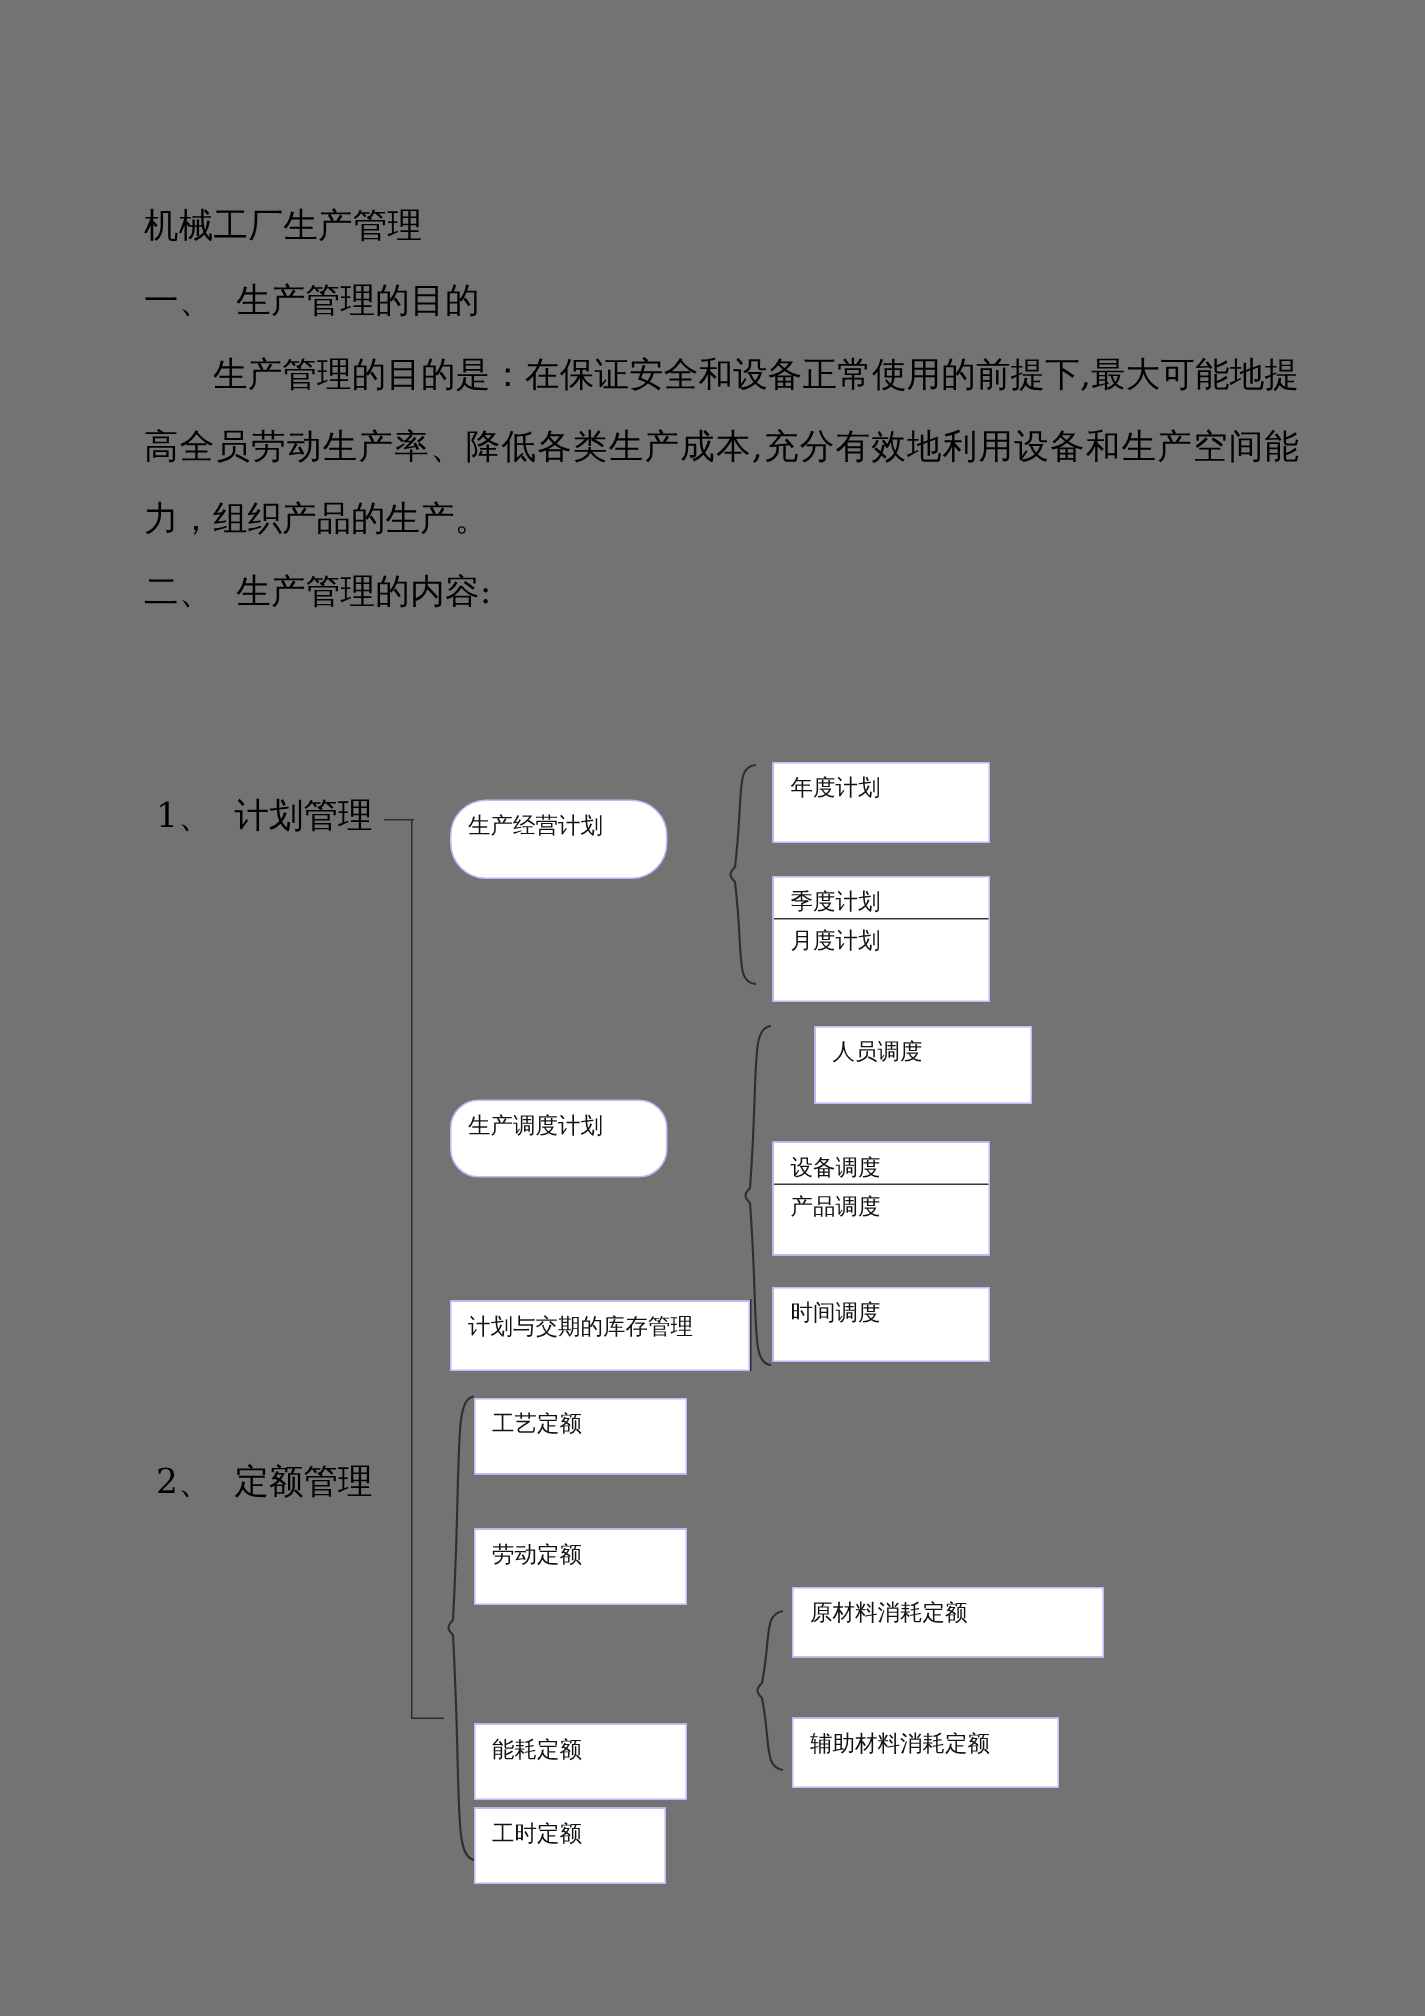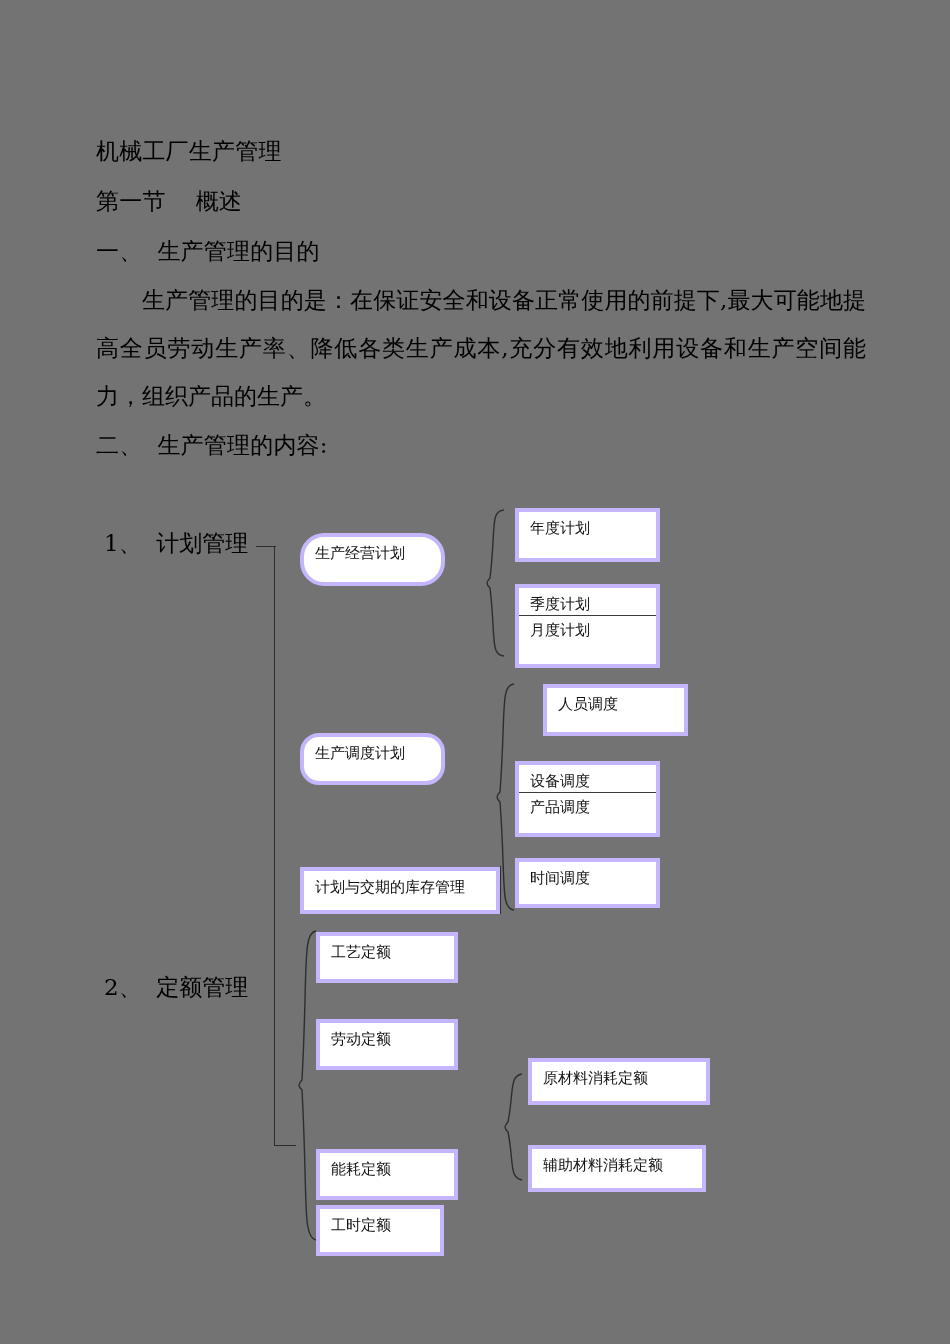--- a/index.html
+++ b/index.html
@@ -44,21 +44,21 @@
   
   .diagram {
     position: absolute;
     left: 0;
     top: 0;
     width: 950px;
     height: 1344px;
   }
   .node {
     position: absolute;
-    border: 4px solid #c4b5fd;
+    border: 1px solid #c4b5fd;
     background: #ffffff;
     box-sizing: border-box;
     font-size: 15px;
     line-height: 1.2;
     color: #111111;
   }
   .node .txt {
     position: absolute;
     left: 11px;
     top: 7px;
@@ -99,21 +99,20 @@
   }
   .brace svg { display: block; overflow: visible; }
 </style>
 </head>
 <body>
 
 <div class="page">
 
   <div class="doc-text">
     <div class="line">机械工厂生产管理</div>
-    <div class="line">第一节    概述</div>
     <div class="line">一、  生产管理的目的</div>
     <p class="para">生产管理的目的是：在保证安全和设备正常使用的前提下,最大可能地提高全员劳动生产率、降低各类生产成本,充分有效地利用设备和生产空间能力，组织产品的生产。</p>
     <div class="line">二、  生产管理的内容:</div>
   </div>
 
   <div class="diagram">
 
     <div class="grp-label" style="left:104px; top:528px;">1、  计划管理</div>
     <div class="grp-label" style="left:104px; top:972px;">2、  定额管理</div>
 
@@ -192,21 +191,21 @@
     </div>
 
     <div class="node" style="left:316px; top:1106px; width:142px; height:51px;margin-top:43px;">
       <span class="txt">能耗定额</span>
     </div>
 
     <div class="node" style="left:316px; top:1205px; width:128px; height:51px;">
       <span class="txt">工时定额</span>
     </div>
 
-    <div class="node" style="left:528px; top:1058px; width:182px; height:47px;">
+    <div class="node" style="left:528px; top:1058px; width:208px; height:47px;">
       <span class="txt">原材料消耗定额</span>
     </div>
 
     <div class="node" style="left:528px; top:1145px; width:178px; height:47px;">
       <span class="txt">辅助材料消耗定额</span>
     </div>
 
   </div>
 </div>
 

